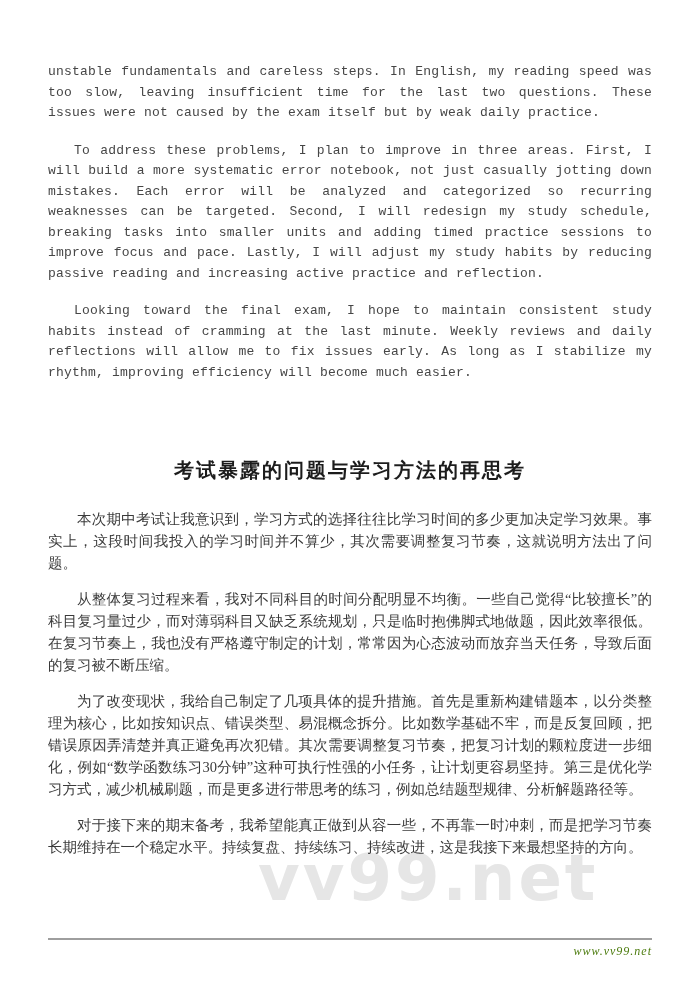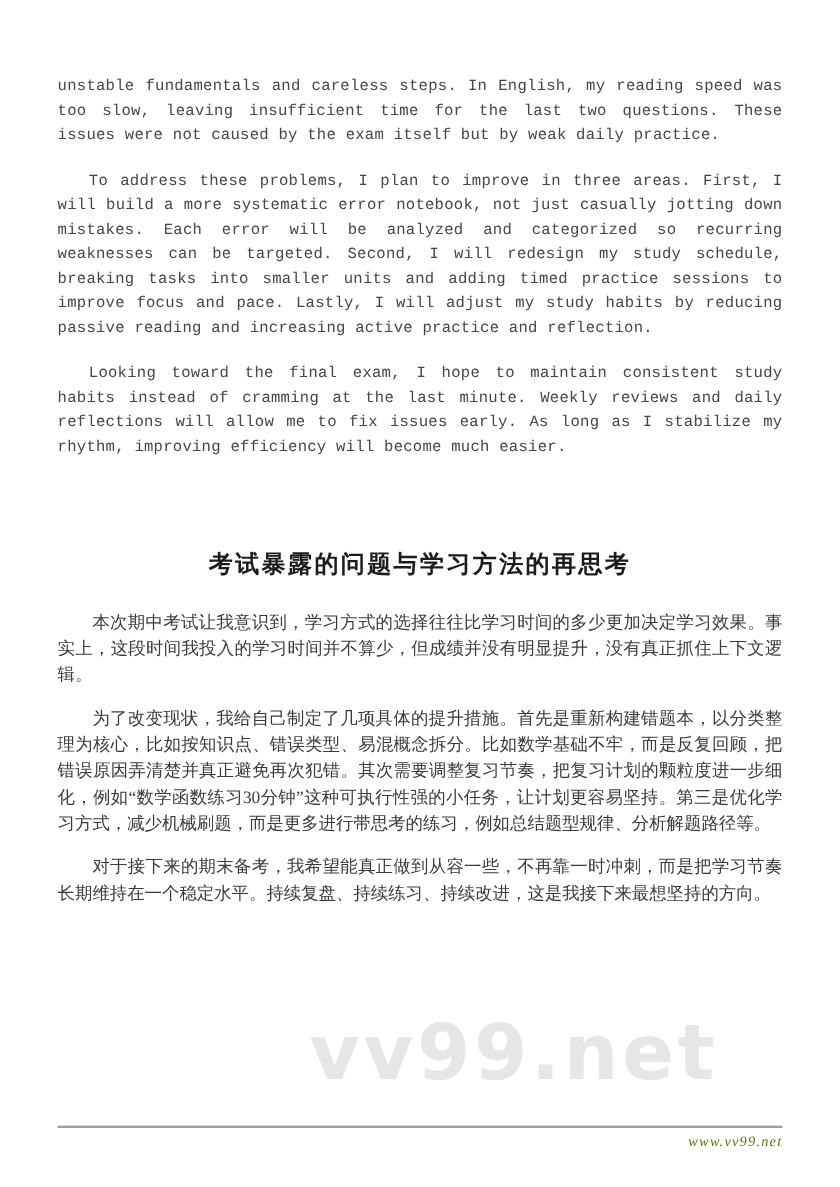--- a/index.html
+++ b/index.html
@@ -88,22 +88,23 @@
   <div class="content">
 
     <p class="en-p first">unstable fundamentals and careless steps. In English, my reading speed was too slow, leaving insufficient time for the last two questions. These issues were not caused by the exam itself but by weak daily practice.</p>
 
     <p class="en-p">To address these problems, I plan to improve in three areas. First, I will build a more systematic error notebook, not just casually jotting down mistakes. Each error will be analyzed and categorized so recurring weaknesses can be targeted. Second, I will redesign my study schedule, breaking tasks into smaller units and adding timed practice sessions to improve focus and pace. Lastly, I will adjust my study habits by reducing passive reading and increasing active practice and reflection.</p>
 
     <p class="en-p">Looking toward the final exam, I hope to maintain consistent study habits instead of cramming at the last minute. Weekly reviews and daily reflections will allow me to fix issues early. As long as I stabilize my rhythm, improving efficiency will become much easier.</p>
 
     <h1 class="cn-title">考试暴露的问题与学习方法的再思考</h1>
 
-    <p class="cn-p">本次期中考试让我意识到，学习方式的选择往往比学习时间的多少更加决定学习效果。事实上，这段时间我投入的学习时间并不算少，但成绩并没有明显提升，没有真正抓住上下文逻辑。</p>
+    <p class="cn-p">本次期中考试让我意识到，学习方式的选择往往比学习时间的多少更加决定学习效果。事实上，这段时间我投入的学习时间并不算少，其次需要调整复习节奏，这就说明方法出了问题。</p>
 
+    <p class="cn-p">从整体复习过程来看，我对不同科目的时间分配明显不均衡。一些自己觉得“比较擅长”的科目复习量过少，而对薄弱科目又缺乏系统规划，只是临时抱佛脚式地做题，因此效率很低。在复习节奏上，我也没有严格遵守制定的计划，常常因为心态波动而放弃当天任务，导致后面的复习被不断压缩。</p>
 
 
     <p class="cn-p">为了改变现状，我给自己制定了几项具体的提升措施。首先是重新构建错题本，以分类整理为核心，比如按知识点、错误类型、易混概念拆分。比如数学基础不牢，而是反复回顾，把错误原因弄清楚并真正避免再次犯错。其次需要调整复习节奏，把复习计划的颗粒度进一步细化，例如“数学函数练习30分钟”这种可执行性强的小任务，让计划更容易坚持。第三是优化学习方式，减少机械刷题，而是更多进行带思考的练习，例如总结题型规律、分析解题路径等。</p>
 
     <p class="cn-p">对于接下来的期末备考，我希望能真正做到从容一些，不再靠一时冲刺，而是把学习节奏长期维持在一个稳定水平。持续复盘、持续练习、持续改进，这是我接下来最想坚持的方向。</p>
 
   </div>
 
   <div class="footer-rule"></div>
 

